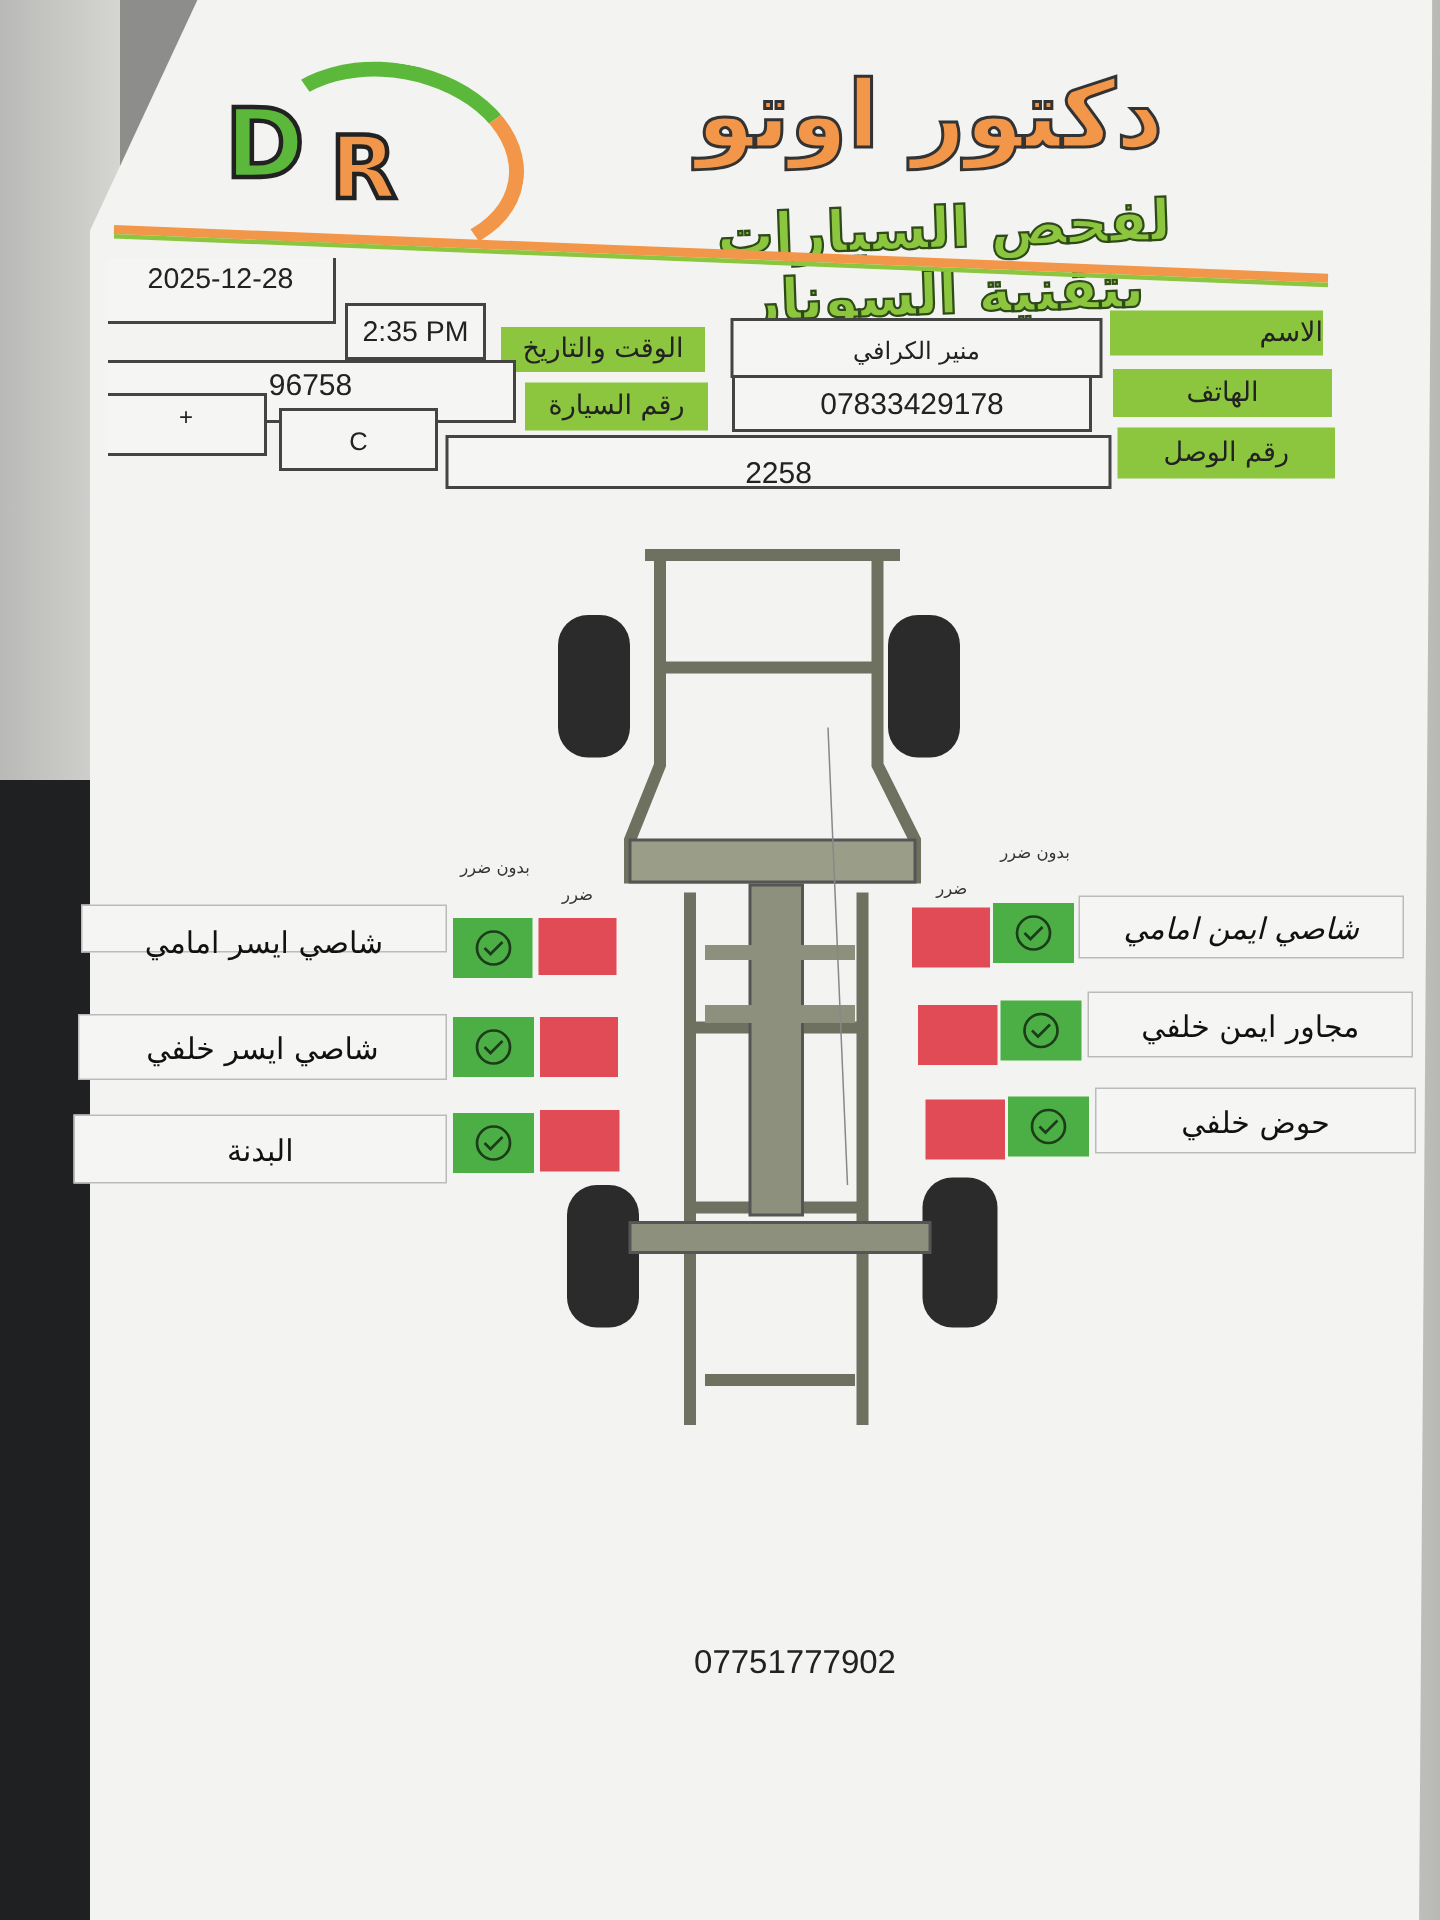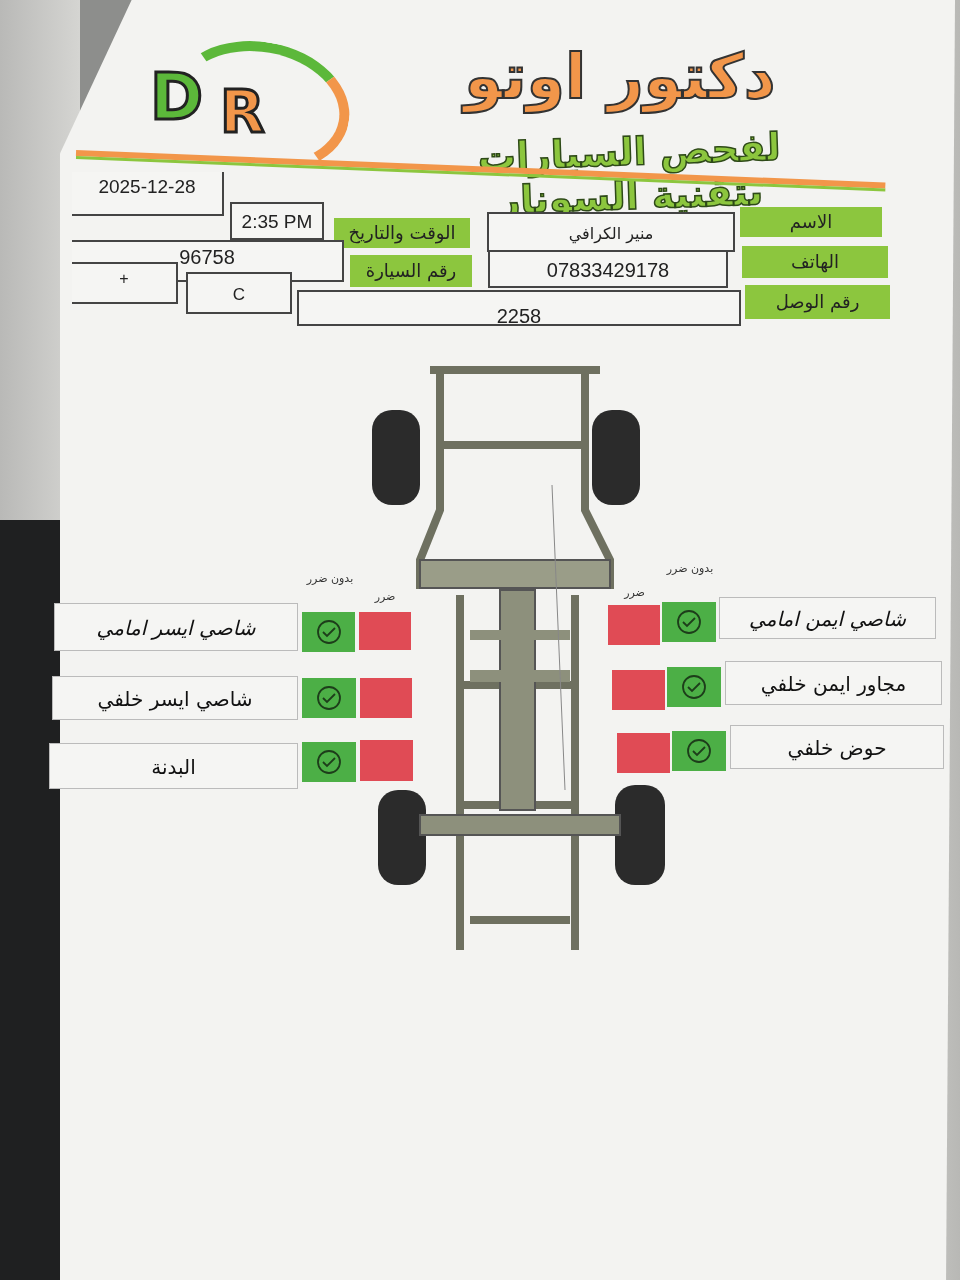--- a/index.html
+++ b/index.html
@@ -40,21 +40,21 @@
 <div class="abs logo">
   <div class="arc"></div>
   <span class="d">D</span>
   <span class="r">R</span>
 </div>
 <div class="abs title">دكتور اوتو</div>
 <div class="abs subtitle">لفحص السيارات بتقنية السونار</div>
 <div class="abs stripe"></div>
 <div class="abs stripe2"></div>
 
-<div class="glabel" style="left:740px;top:207px;width:142px;height:30px;line-height:30px;">الاسم</div>
+<div class="glabel" style="left:740px;top:207px;width:142px;height:30px;line-height:30px;text-align:right;">الاسم</div>
 <div class="box" style="left:487px;top:212px;width:248px;height:40px;line-height:40px;direction:rtl;font-family:'DejaVu Sans',sans-serif;font-size:16px;">منير الكرافي</div>
 <div class="glabel" style="left:742px;top:246px;width:146px;height:32px;line-height:32px;">الهاتف</div>
 <div class="box" style="left:488px;top:250px;width:240px;height:38px;line-height:36px;">07833429178</div>
 <div class="glabel" style="left:745px;top:285px;width:145px;height:34px;line-height:34px;">رقم الوصل</div>
 <div class="box" style="left:297px;top:290px;width:444px;height:36px;line-height:48px;">2258</div>
 
 <div class="glabel" style="left:334px;top:218px;width:136px;height:30px;line-height:30px;">الوقت والتاريخ</div>
 <div class="box" style="left:230px;top:202px;width:94px;height:38px;line-height:36px;font-size:19px;">2:35 PM</div>
 <div class="box" style="left:72px;top:172px;width:152px;height:44px;line-height:30px;font-size:19px;border-top:none;border-left:none;">2025-12-28</div>
 <div class="glabel" style="left:350px;top:255px;width:122px;height:32px;line-height:32px;">رقم السيارة</div>
@@ -83,21 +83,21 @@
   <rect x="130" y="230" width="35" height="220" fill="#8d907c" stroke="#555" stroke-width="2"></rect>
   <rect x="100" y="270" width="100" height="10" fill="#8d907c"></rect>
   <rect x="100" y="310" width="100" height="12" fill="#8d907c"></rect>
   <rect x="50" y="455" width="200" height="20" fill="#8d907c" stroke="#555" stroke-width="2"></rect>
   <line x1="182" y1="125" x2="195" y2="430" stroke="#888" stroke-width="1"></line>
 </svg>
 
 <div class="col-h" style="left:305px;top:572px;width:50px;">بدون ضرر</div>
 <div class="col-h" style="left:360px;top:590px;width:50px;">ضرر</div>
 
-<div class="item" style="left:54px;top:603px;width:244px;height:48px;line-height:48px;font-style:italic;">شاصي ايسر امامي</div>
+<div class="item" style="left:54px;top:603px;width:244px;height:32px;line-height:48px;">شاصي ايسر امامي</div>
 <div class="ok" style="left:302px;top:612px;width:53px;height:40px;">
   <svg viewBox="0 0 28 28">
       <circle cx="14" cy="14" r="11" fill="none" stroke="#1d3d1a" stroke-width="1.8"></circle>
       <path d="M8 14 l4 4 l8 -8" fill="none" stroke="#1d3d1a" stroke-width="1.8"></path>
     </svg>
 </div>
 <div class="bad" style="left:359px;top:612px;width:52px;height:38px;"></div>
 
 <div class="item" style="left:52px;top:676px;width:246px;height:44px;line-height:44px;">شاصي ايسر خلفي</div>
 <div class="ok" style="left:302px;top:678px;width:54px;height:40px;">
@@ -141,13 +141,14 @@
 <div class="item" style="left:730px;top:725px;width:214px;height:44px;line-height:44px;">حوض خلفي</div>
 <div class="ok" style="left:672px;top:731px;width:54px;height:40px;">
   <svg viewBox="0 0 28 28">
       <circle cx="14" cy="14" r="11" fill="none" stroke="#1d3d1a" stroke-width="1.8"></circle>
       <path d="M8 14 l4 4 l8 -8" fill="none" stroke="#1d3d1a" stroke-width="1.8"></path>
     </svg>
 </div>
 <div class="bad" style="left:617px;top:733px;width:53px;height:40px;"></div>
 
 <div class="abs footer">
+  <div class="ph">07751777902</div>
 </div>
 
 </body></html>

